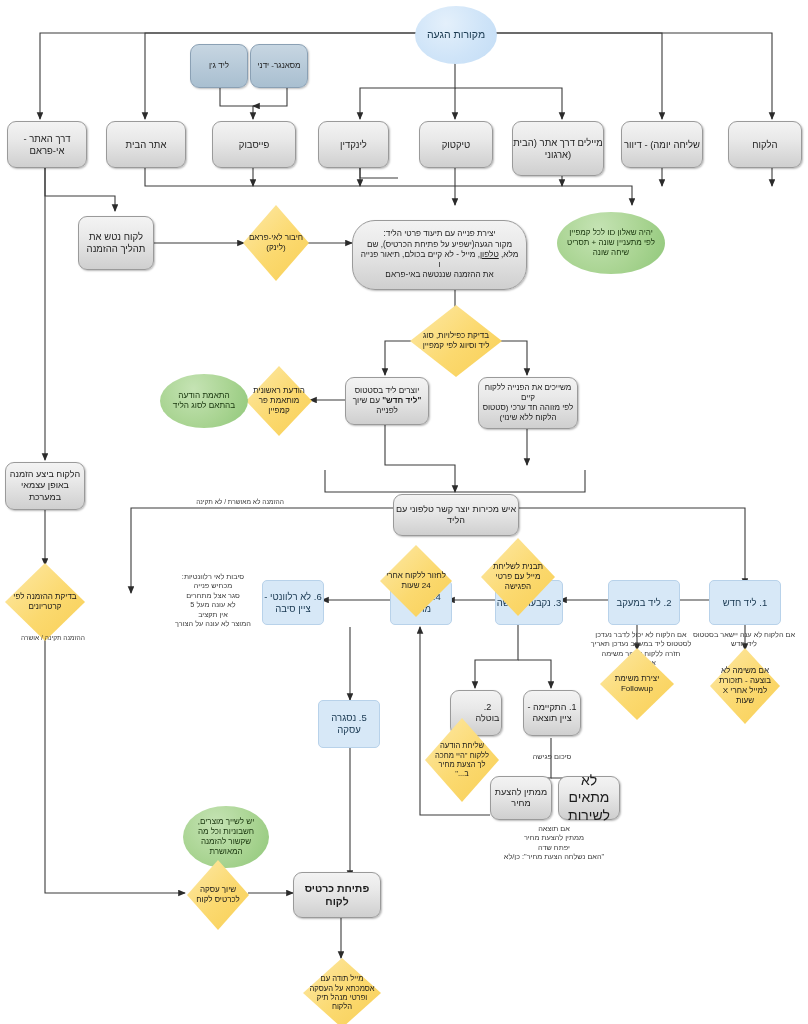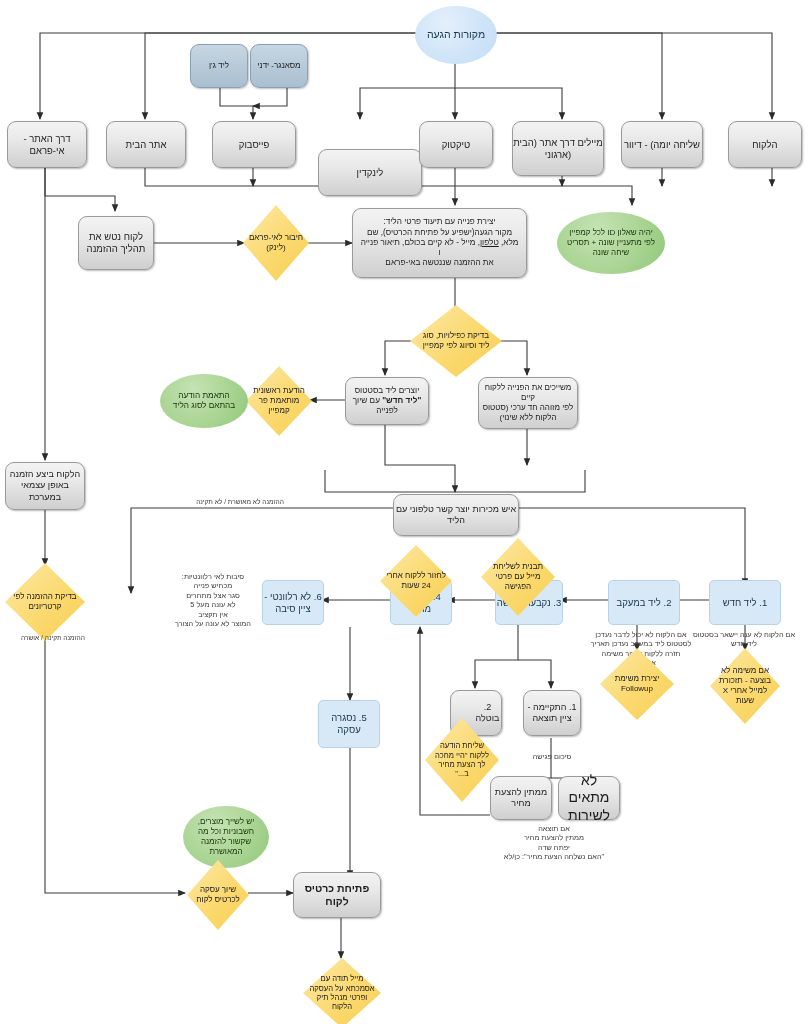--- a/index.html
+++ b/index.html
@@ -179,21 +179,21 @@
 
   <div class="node proc" style="left:7px;top:121px;width:80px;height:47px;font-size:9.5px;">
     <span>דרך האתר - אי-פראם</span>
   </div>
   <div class="node proc" style="left:106px;top:121px;width:80px;height:47px;font-size:9.5px;">
     <span>אתר הבית</span>
   </div>
   <div class="node proc" style="left:212px;top:121px;width:84px;height:47px;font-size:9.5px;">
     <span>פייסבוק</span>
   </div>
-  <div class="node proc" style="left:318px;top:121px;width:104px;height:47px;font-size:9.5px;margin-top:28px;">
+  <div class="node proc" style="left:318px;top:121px;width:71px;height:47px;font-size:9.5px;">
     <span>לינקדין</span>
   </div>
   <div class="node proc" style="left:419px;top:121px;width:74px;height:47px;font-size:9.5px;">
     <span>טיקטוק</span>
   </div>
   <div class="node proc" style="left:512px;top:121px;width:92px;height:55px;font-size:9.5px;">
     <span>מיילים דרך אתר (הבית (ארגוני</span>
   </div>
   <div class="node proc" style="left:621px;top:121px;width:82px;height:47px;font-size:9.5px;">
     <span>שליחה יומה) - דיוור</span>
@@ -204,21 +204,21 @@
 
   <div class="node proc" style="left:78px;top:216px;width:76px;height:54px;font-size:9.5px;">
     <span>לקוח נטש את תהליך ההזמנה</span>
   </div>
 
   <div class="node diam" style="left:243px;top:205px;width:66px;height:76px;font-size:8px;">
     <div class="dshape"></div>
     <div class="dtxt">חיבור לאי-פראם (לינק)</div>
   </div>
 
-  <div class="node proc" style="left:352px;top:208px;width:175px;height:70px;font-size:8.2px;flex-direction:column;padding:4px 6px;">
+  <div class="node proc" style="left:352px;top:220px;width:175px;height:70px;font-size:8.2px;flex-direction:column;padding:4px 6px;border-radius:23px;">
     <span>יצירת פנייה עם תיעוד פרטי הליד:</span>
     <span>מקור הגעה(ישפיע על פתיחת הכרטיס), שם</span>
     <span>
       <span>מלא, </span><span class="u">טלפון</span><span>, מייל - לא קיים בכולם, תיאור פנייה ו</span>
     </span>
     <span>את ההזמנה שננטשה באי-פראם</span>
   </div>
 
   <div class="node ell-green" style="left:557px;top:212px;width:108px;height:62px;font-size:8px;padding:0 8px;">
     <span>יהיה שאלון ID לכל קמפיין לפי מתעניין שונה + תסריט שיחה שונה</span>

